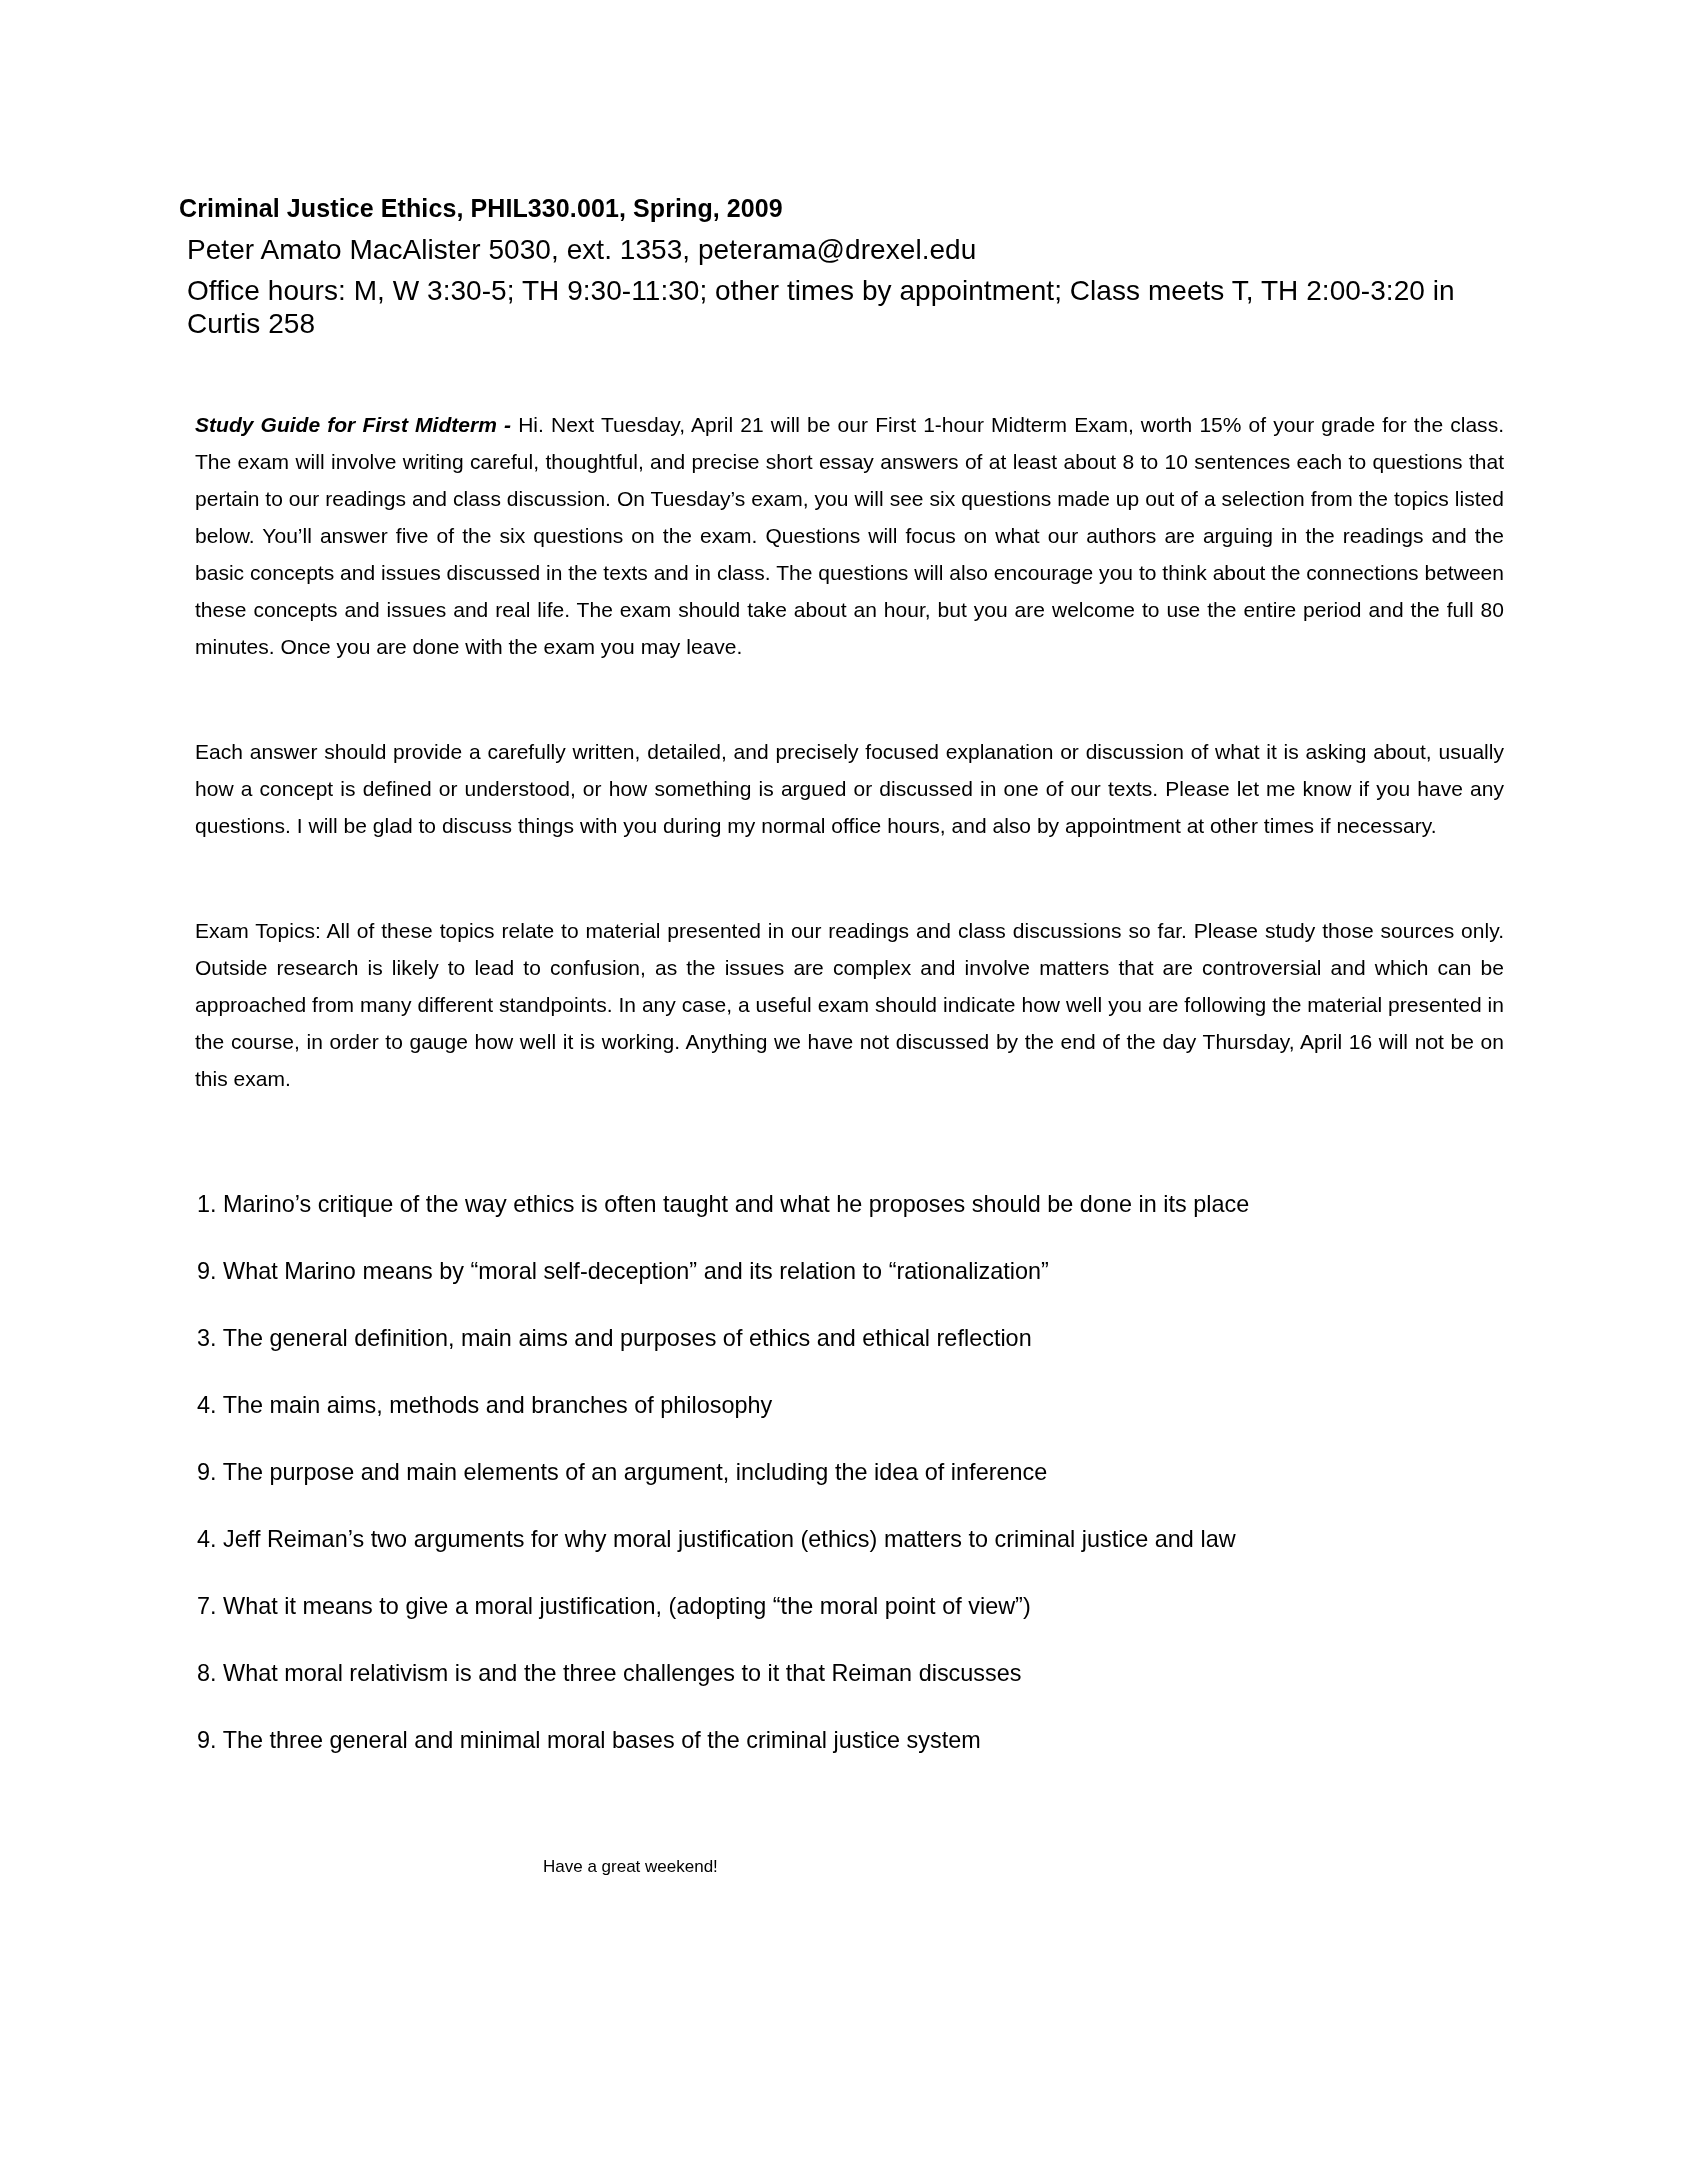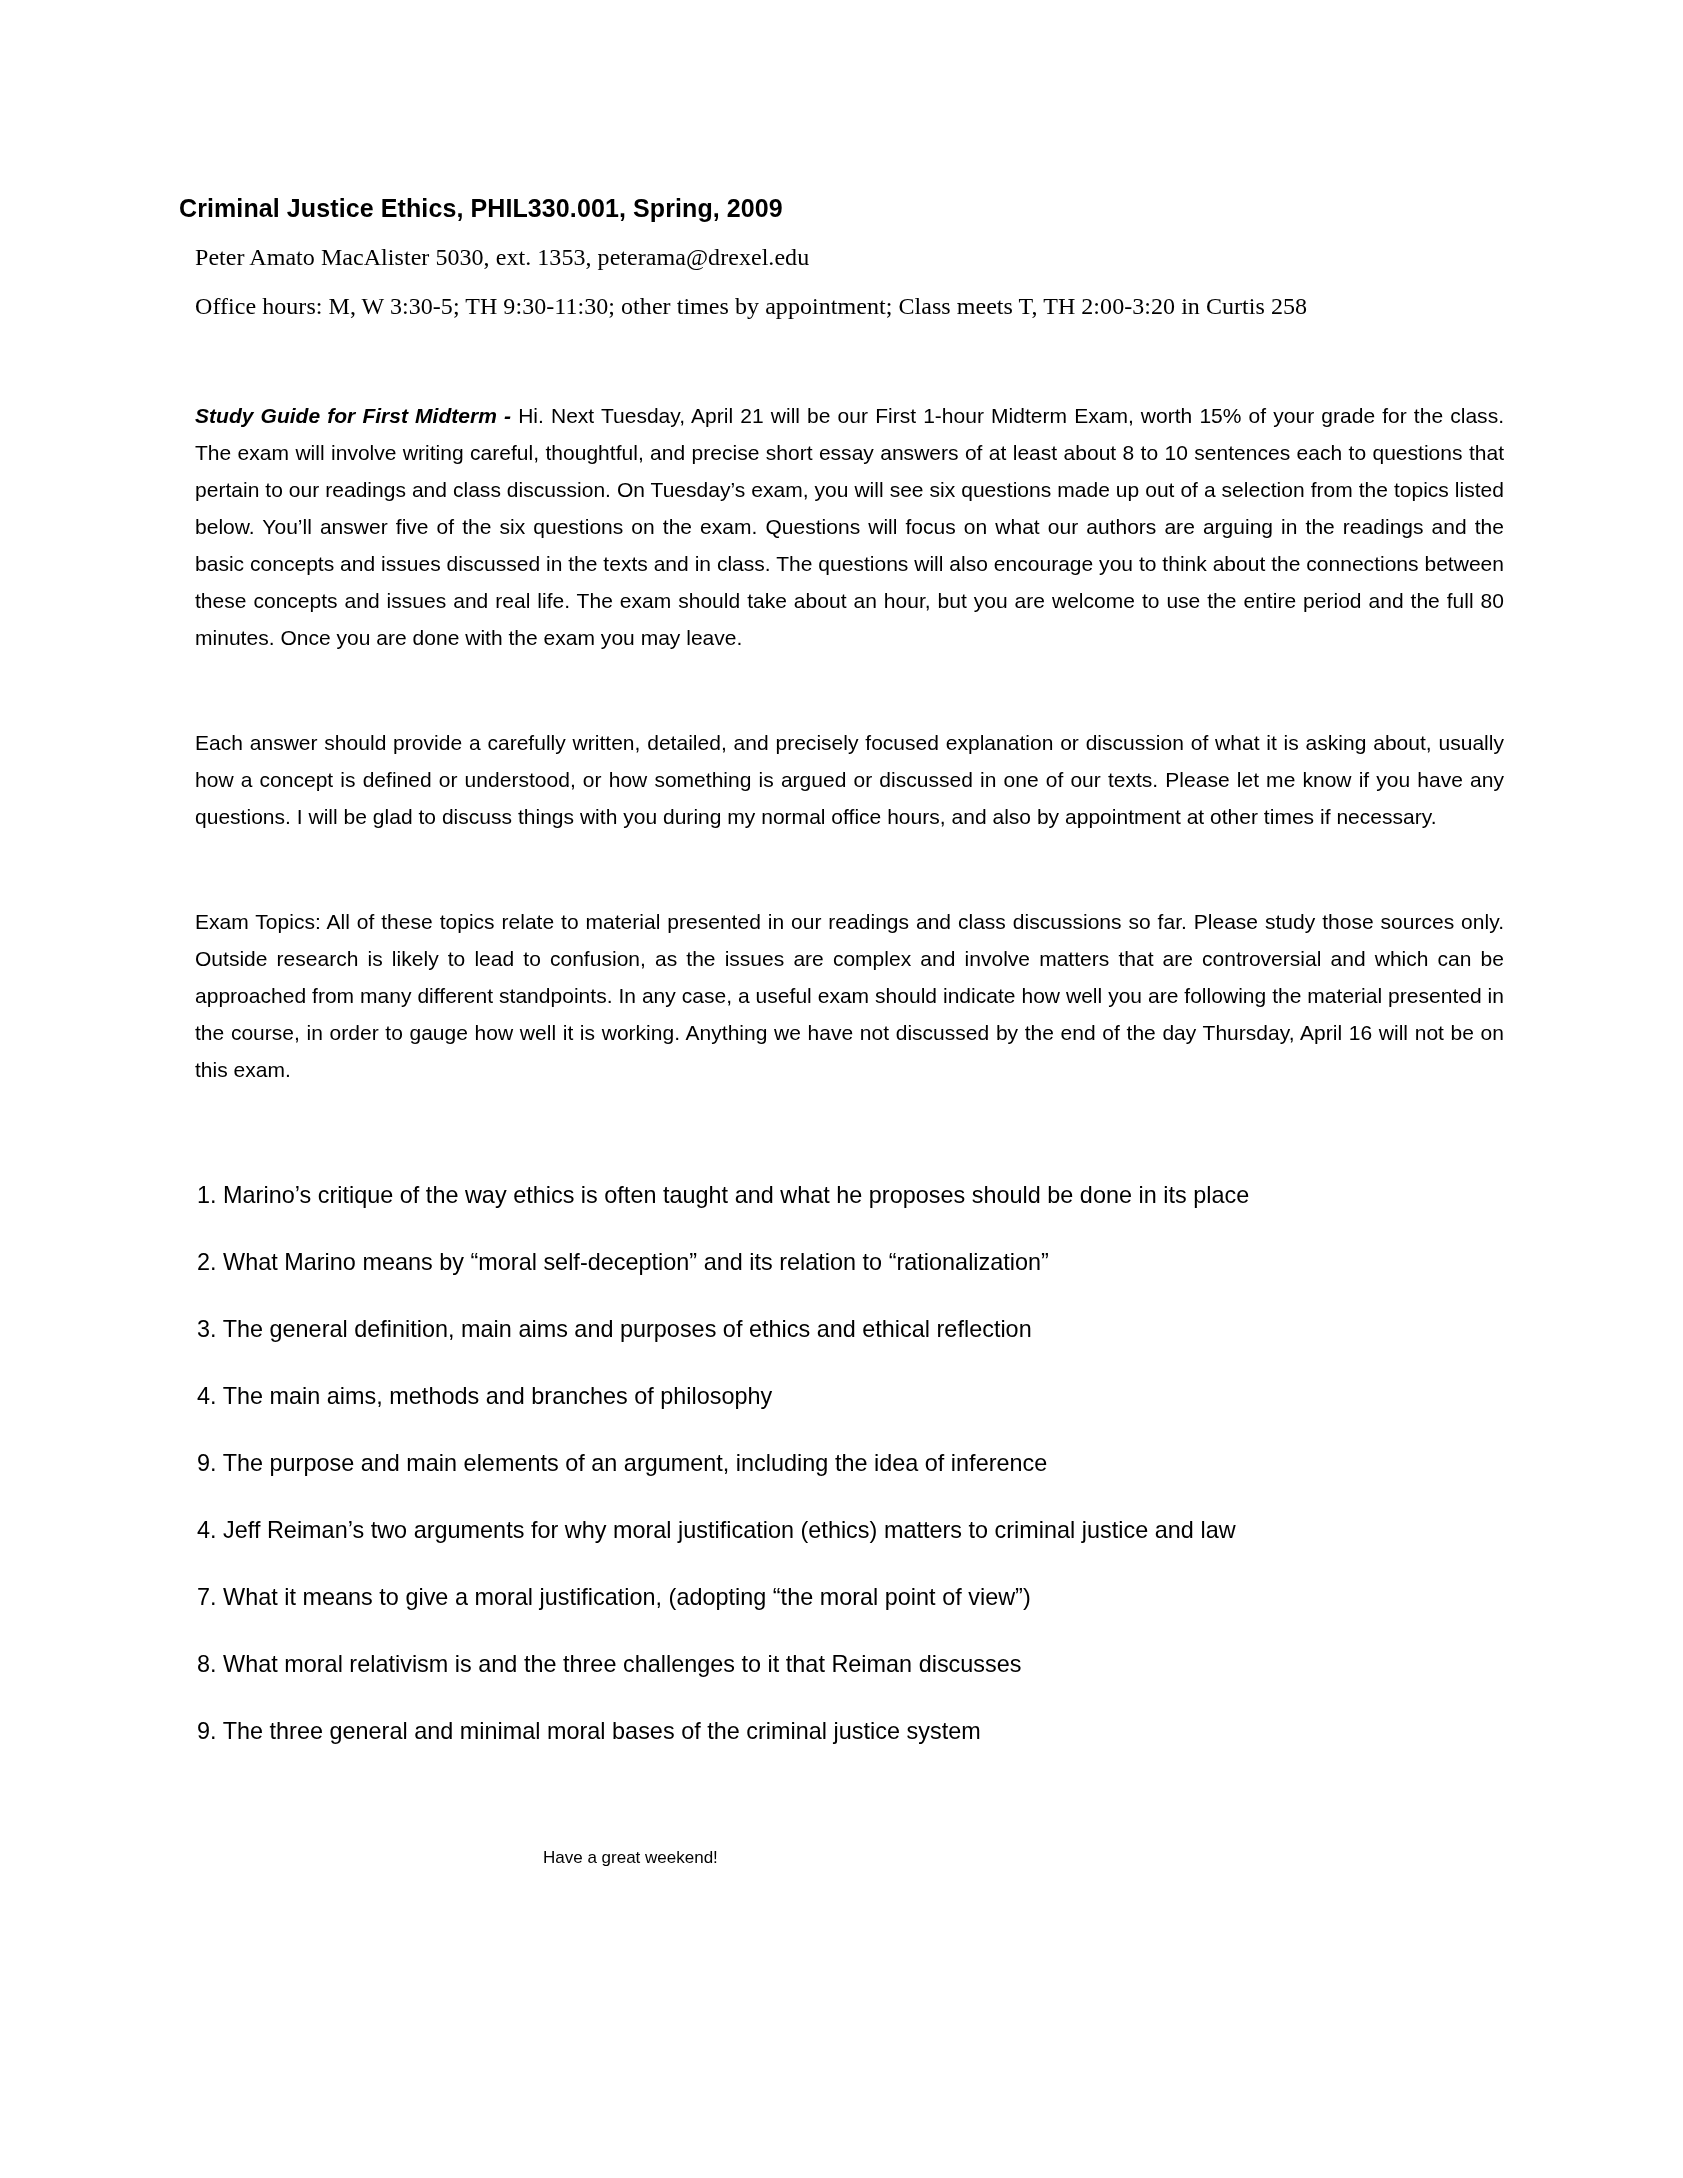--- a/index.html
+++ b/index.html
@@ -30,26 +30,25 @@
 
   
   .doc-title {
     font-size: 25px;
     font-weight: bold;
     line-height: 33px;
     letter-spacing: 0.1px;
     margin: 0 0 0 0;
   }
   .contact-line {
-    font-size: 24px;
+    font-size: 28px;
     font-weight: normal;
     line-height: 33px;
     letter-spacing: 0.05px;
-    margin: 16px;
-    font-family: Liberation Serif, serif;
+    margin: 8px;
   }
 
   
   .body-para {
     font-size: 21px;
     line-height: 37px;
     text-align: justify;
     text-justify: inter-word;
     margin: 16px;
     letter-spacing: 0.02px;
@@ -107,21 +106,21 @@
     <p class="body-para">Each answer should provide a carefully written, detailed, and precisely focused explanation or discussion of what it is asking about, usually how a concept is defined or understood, or how something is argued or discussed in one of our texts. Please let me know if you have any questions. I will be glad to discuss things with you during my normal office hours, and also by appointment at other times if necessary.</p>
 
     <div class="para-gap-md"></div>
 
     <p class="body-para">Exam Topics: All of these topics relate to material presented in our readings and class discussions so far. Please study those sources only. Outside research is likely to lead to confusion, as the issues are complex and involve matters that are controversial and which can be approached from many different standpoints. In any case, a useful exam should indicate how well you are following the material presented in the course, in order to gauge how well it is working. Anything we have not discussed by the end of the day Thursday, April 16 will not be on this exam.</p>
 
     <div class="topics-gap"></div>
 
     <ol class="topics">
       <li class="topic-item">1. Marino’s critique of the way ethics is often taught and what he proposes should be done in its place</li>
-      <li class="topic-item">2. What Marino means by “moral self-deception” and its relation to “rationalization”</li>
+      <li class="topic-item">9. What Marino means by “moral self-deception” and its relation to “rationalization”</li>
       <li class="topic-item">3. The general definition, main aims and purposes of ethics and ethical reflection</li>
       <li class="topic-item">4. The main aims, methods and branches of philosophy</li>
       <li class="topic-item">9. The purpose and main elements of an argument, including the idea of inference</li>
       <li class="topic-item">4. Jeff Reiman’s two arguments for why moral justification (ethics) matters to criminal justice and law</li>
       <li class="topic-item">7. What it means to give a moral justification, (adopting “the moral point of view”)</li>
       <li class="topic-item">8. What moral relativism is and the three challenges to it that Reiman discusses</li>
       <li class="topic-item">9. The three general and minimal moral bases of the criminal justice system</li>
     </ol>
 
     <div class="closing-gap"></div>

